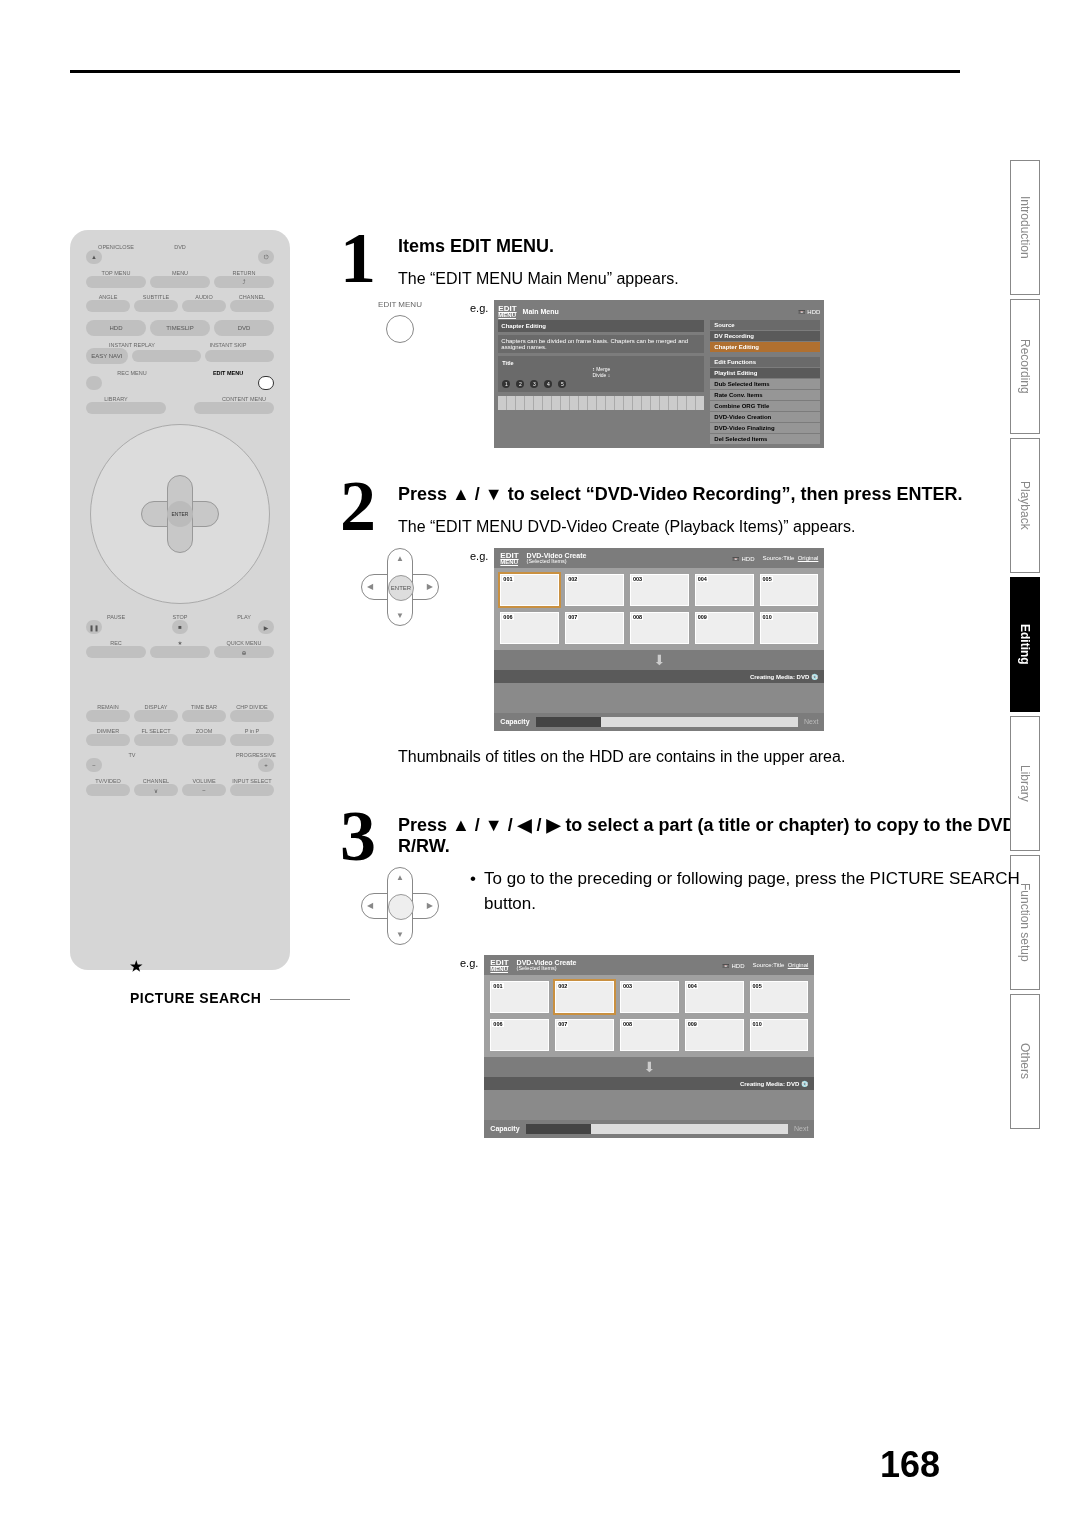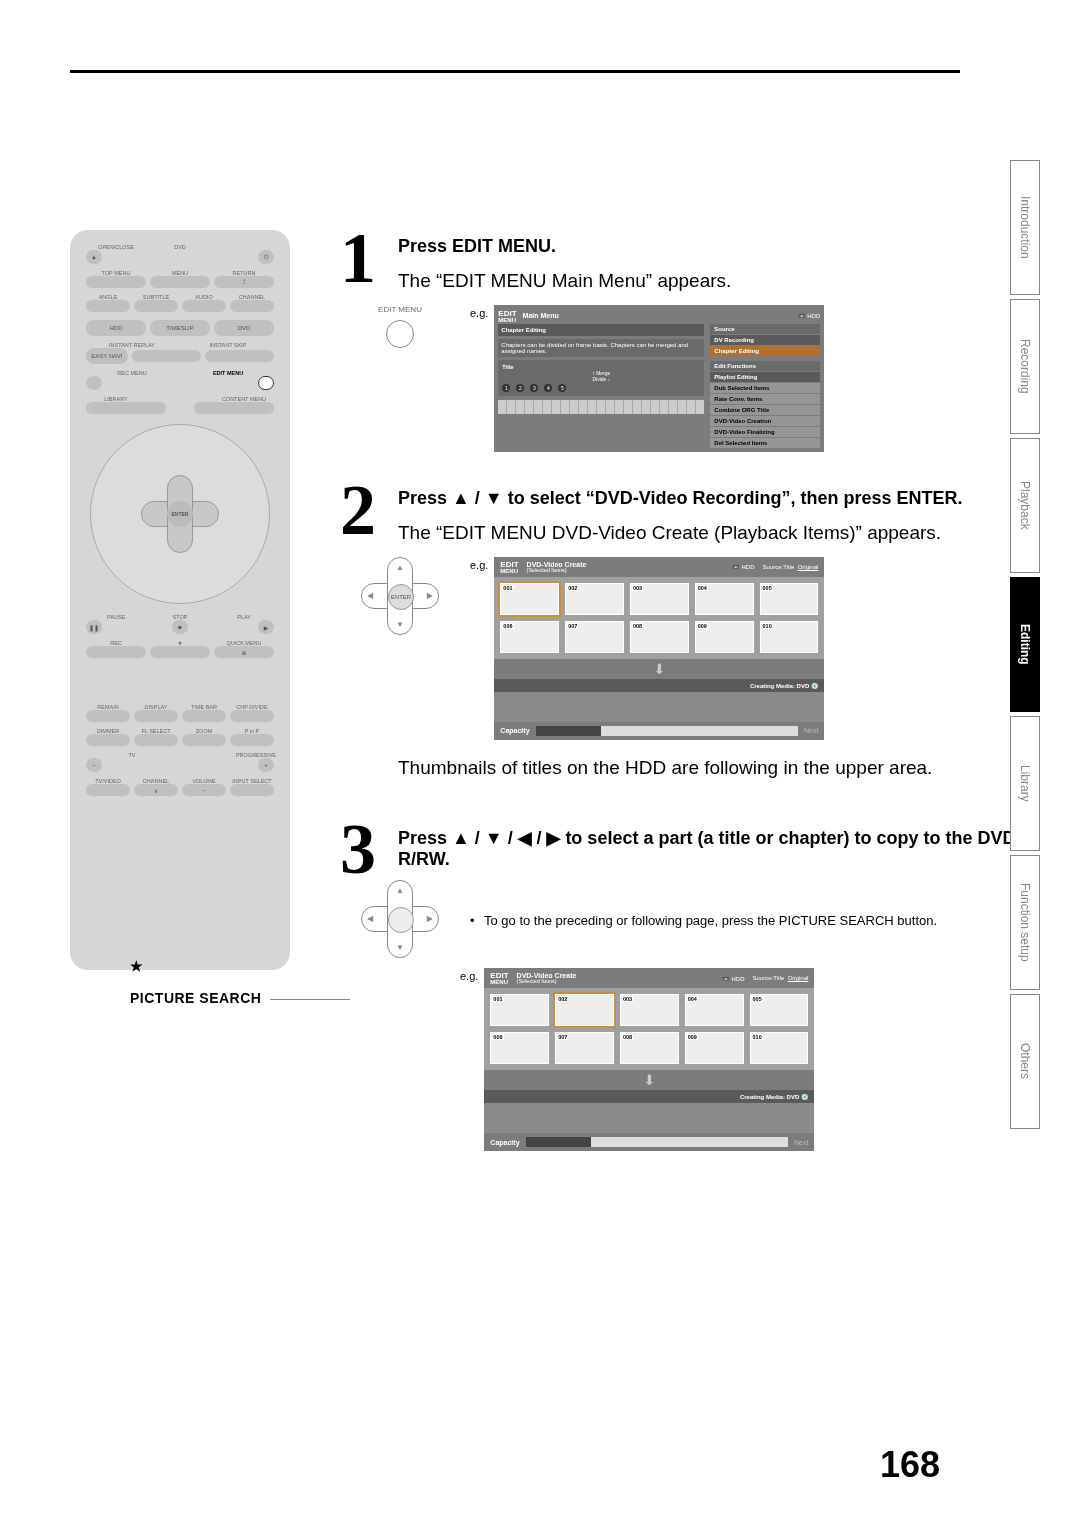--- a/index.html
+++ b/index.html
@@ -30,40 +30,40 @@
   
   .side-tabs { position: absolute; right: 40px; top: 160px; display: flex; flex-direction: column; gap: 4px; }
   .tab { width: 30px; height: 135px; border: 1px solid #888; writing-mode: vertical-rl; text-align: center; font-size: 12px; display: flex; align-items: center; justify-content: center; color: #888; background: #fff; }
   .tab.active { background: #000; color: #fff; border-color: #000; font-weight: bold; }
 
   
   .step { display: flex; margin-bottom: 30px; }
   .step-num { font-family: "Times New Roman", serif; font-size: 72px; font-weight: bold; line-height: 0.8; width: 58px; flex-shrink: 0; }
   .step-body { flex: 1; }
   .step-title { font-size: 18px; font-weight: bold; margin-bottom: 10px; margin-top: 6px; }
-  .step-text { font-size: 19px; line-height: 1.45; margin-bottom: 10px; }
+  .step-text { font-size: 16px; line-height: 1.45; margin-bottom: 10px; }
   .step-illus { display: flex; align-items: flex-start; gap: 10px; margin-left: -58px; margin-top: 10px; }
   .illus-left { width: 120px; flex-shrink: 0; display:flex; flex-direction:column; align-items:center; font-size:8px; color:#666;}
   .edit-menu-icon{width:28px;height:28px;border:1.5px solid #888;border-radius:50%;margin-top:6px;}
   .dpad-small { width: 78px; height: 78px; position:relative; margin:0 auto;}
   .dpad-small .hbar,.dpad-small .vbar{position:absolute;background:#fff;border:1.5px solid #888;}
   .dpad-small .hbar{height:26px;width:100%;top:26px;border-radius:14px;}
   .dpad-small .vbar{width:26px;height:100%;left:26px;border-radius:14px;}
   .dpad-small .ctr{position:absolute;width:26px;height:26px;border-radius:50%;background:#ddd;top:27px;left:27px;display:flex;align-items:center;justify-content:center;font-size:6px;color:#555;border:1px solid #999;}
   .dpad-small .tri{position:absolute;font-size:8px;color:#888;}
   .tri.u{top:6px;left:35px;}
   .tri.d{bottom:6px;left:35px;}
   .tri.l{top:34px;left:6px;}
   .tri.r{top:34px;right:6px;}
   .eg-label{font-size:11px;margin-right:6px;align-self:flex-start;margin-top:2px;}
 
   
   .screen { background: #7c7c7c; color: #fff; font-size: 7px; padding: 4px; width: 330px; }
   .screen-header{display:flex;align-items:center;gap:6px;margin-bottom:2px;}
-  .screen-logo{font-weight:bold;font-size:8px;}
+  .screen-logo{font-weight:bold;font-size:8px;text-decoration:underline;}
   .screen-logo small{font-size:6px;display:block;line-height:0.8;}
   .screen-columns{display:flex;gap:6px;}
   .screen-left{flex:1;}
   .screen-right{width:110px;display:flex;flex-direction:column;gap:1px;}
   .screen-box{background:#6a6a6a;padding:3px;margin-bottom:3px;font-size:6px;}
   .screen-box.title{background:#5a5a5a;font-weight:bold;}
   .screen-item{background:#969696;color:#000;padding:2px 4px;font-size:6px;font-weight:bold;}
   .screen-item.sel{background:#b07030;color:#fff;}
   .screen-item.dark{background:#5a5a5a;color:#fff;}
   .screen-item.head{background:#6a6a6a;color:#fff;}
@@ -81,21 +81,21 @@
   .thumb{height:32px;background:#eee;border:1px solid #fff;position:relative;color:#000;font-size:6px;font-weight:bold;}
   .thumb.sel{outline:2px solid #c99040;}
   .thumb::before{content:attr(data-num);position:absolute;top:1px;left:1px;background:#fff;padding:0 1px;font-size:5.5px;}
   .s2-arrow{text-align:center;color:#ccc;padding:2px;font-size:14px;}
   .s2-bar{background:#5a5a5a;padding:3px 6px;text-align:right;font-size:6px;font-weight:bold;}
   .s2-cap{display:flex;align-items:center;padding:4px 6px;gap:6px;background:#7c7c7c;}
   .cap-bar{flex:1;height:10px;background:#ddd;position:relative;}
   .cap-fill{position:absolute;left:0;top:0;height:100%;width:25%;background:#444;}
   .cap-next{color:#bbb;font-size:7px;}
 
-  .bullet-list{font-size:13px;line-height:1.45;padding-left:0;list-style:none;margin-top:32px;}
+  .bullet-list{font-size:17px;line-height:1.45;padding-left:0;list-style:none;}
   .bullet-list li{padding-left:14px;position:relative;margin-bottom:8px;}
   .bullet-list li::before{content:'•';position:absolute;left:0;top:0;}
 
   .arrow-glyph{font-weight:bold;}
   .page-number{position:absolute;bottom:40px;right:140px;font-size:36px;font-weight:bold;}
 </style>
 </head>
 <body>
 
 <div class="page">
@@ -264,21 +264,21 @@
         ★<br><br><span>PICTURE SEARCH</span>
         <span style="display:inline-block;border-bottom:1px solid #888;width:80px;vertical-align:middle;margin-left:4px;"></span>
       </div>
     </div>
 
     <div class="right-col">
 
       <div class="step">
         <div class="step-num">1</div>
         <div class="step-body">
-          <div class="step-title">Press EDIT MENU.</div>
+          <div class="step-title">Items EDIT MENU.</div>
           <div class="step-text">The “EDIT MENU Main Menu” appears.</div>
           <div class="step-illus">
             <div class="illus-left">
               <span>EDIT MENU</span>
               <div class="edit-menu-icon"></div>
             </div>
             <div style="display:flex;align-items:flex-start;">
               <span class="eg-label">e.g.</span>
               <div class="screen">
                 <div class="screen-header">
@@ -371,21 +371,21 @@
                 <div class="s2-cap">
                   <span style="font-weight:bold">Capacity</span>
                   <div class="cap-bar">
                       <div class="cap-fill"></div>
                     </div>
                   <span class="cap-next">Next</span>
                 </div>
               </div>
             </div>
           </div>
-          <div class="step-text" style="margin-top:14px">Thumbnails of titles on the HDD are following in the upper area.</div>
+          <div class="step-text" style="margin-top:14px">Thumbnails of titles on the HDD are contains in the upper area.</div>
         </div>
       </div>
 
       <div class="step">
         <div class="step-num">3</div>
         <div class="step-body">
           <div class="step-title">
             <span>Press </span><span class="arrow-glyph">▲ / ▼ / ◀ / ▶</span><span> to select a part (a title or chapter) to copy to the DVD-R/RW.</span>
           </div>
           <div class="step-illus">

